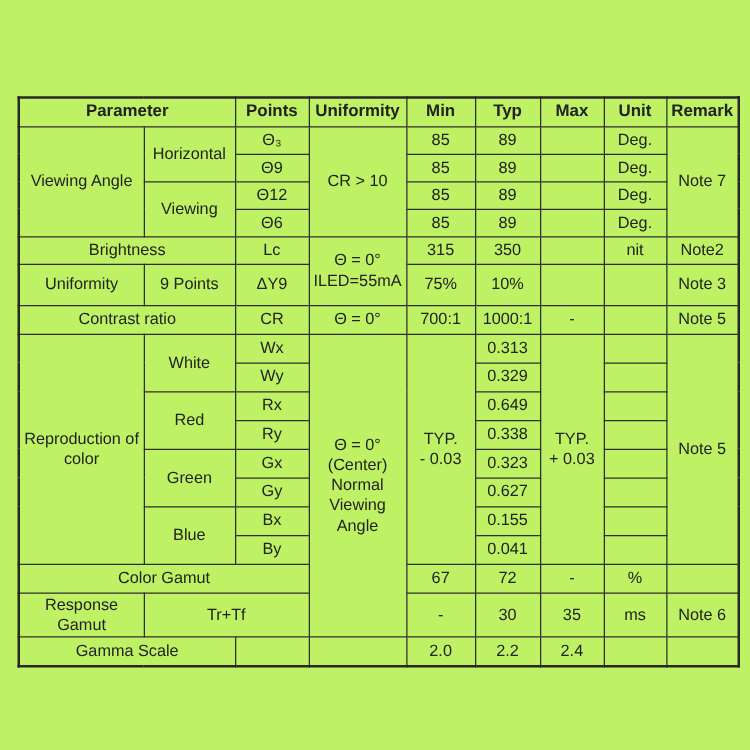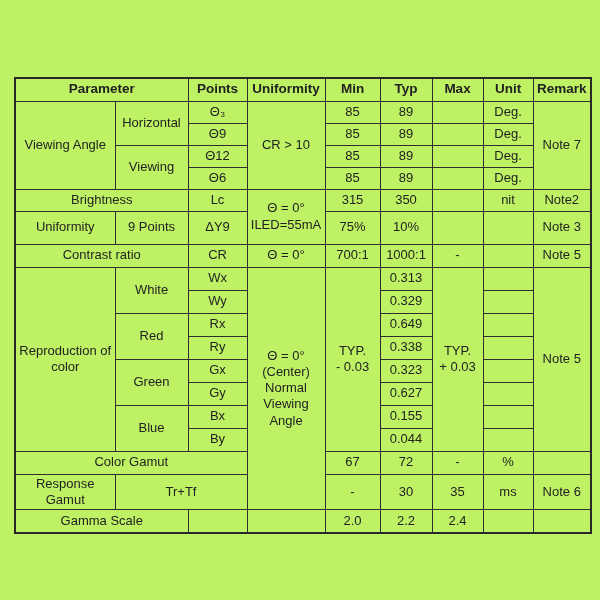--- a/index.html
+++ b/index.html
@@ -195,21 +195,21 @@
 
     <tr style="height:23px">
       <td rowspan="2">Blue</td>
       <td>Bx</td>
       <td>0.155</td>
       <td></td>
     </tr>
 
     <tr style="height:23px">
       <td>By</td>
-      <td>0.044</td>
+      <td>0.041</td>
       <td></td>
     </tr>
 
     <tr style="height:23px">
       <td colspan="3">Color Gamut</td>
       <td>67</td>
       <td>72</td>
       <td>-</td>
       <td>%</td>
       <td></td>

